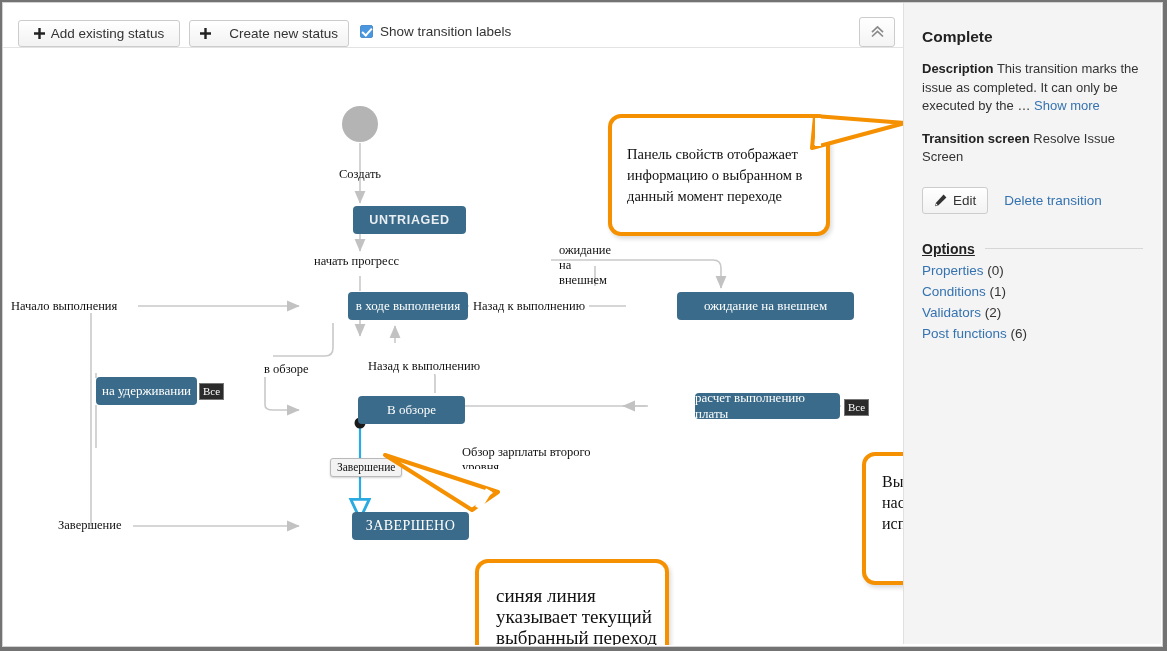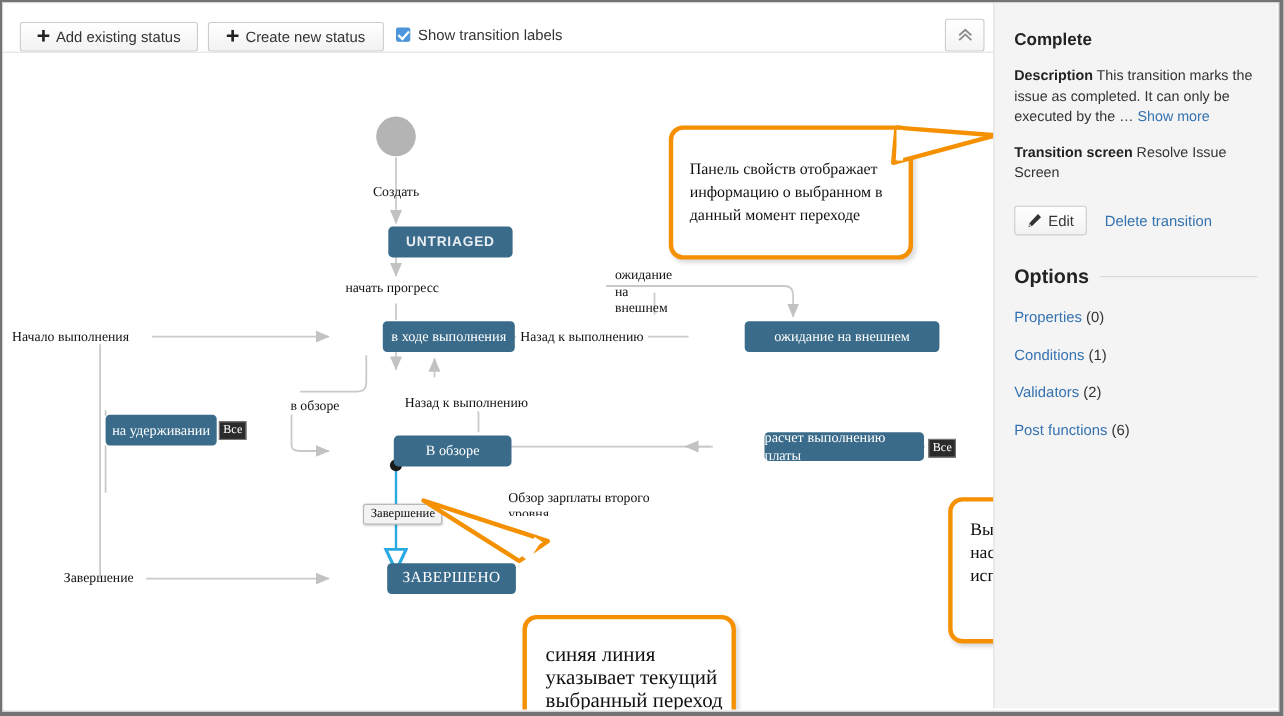--- a/index.html
+++ b/index.html
@@ -11,21 +11,21 @@
          border:1px solid #d2d2d2;box-sizing:border-box;background:#fff;}
 
   
   .toolbar{position:absolute;left:3px;top:3px;width:900px;height:44px;background:#fff;}
   .btn{position:absolute;top:17px;height:27px;box-sizing:border-box;
        background:linear-gradient(#ffffff,#f2f2f2);border:1px solid #cccccc;border-radius:3px;
        font-size:13.5px;color:#333;display:flex;align-items:center;justify-content:center;
        padding:0 10px;cursor:pointer;}
   .btn .plus{font-weight:bold;font-size:15px;margin-right:6px;color:#222;}
   #btn-add{left:15px;width:162px;}
-  #btn-create{left:186px;width:160px;}
+  #btn-create{left:186px;width:160px;justify-content:space-between;}
   .chk-wrap{position:absolute;left:357px;top:21px;display:flex;align-items:center;cursor:pointer;}
   .chk{width:13px;height:13px;border:1px solid #4f8fd0;border-radius:2px;background:#4a97e0;
        position:relative;box-sizing:border-box;}
   .chk:after{content:"";position:absolute;left:3px;top:0px;width:4px;height:8px;
        border:solid #fff;border-width:0 2px 2px 0;transform:rotate(42deg);}
   .chk-label{margin-left:7px;font-size:13.5px;color:#333;}
   #collapse-btn{position:absolute;left:856px;top:14px;width:34px;height:28px;
        background:linear-gradient(#ffffff,#f4f4f4);border:1px solid #cccccc;border-radius:3px;
        display:flex;align-items:center;justify-content:center;cursor:pointer;}
   #collapse-btn svg{display:block;}
@@ -65,23 +65,23 @@
   .sb-para b{font-weight:bold;color:#222;}
   .lnk{color:#3572b0;cursor:pointer;}
   .sb-actions{margin-top:20px;display:flex;align-items:center;}
   #edit-btn{height:27px;min-width:62px;box-sizing:border-box;
        background:linear-gradient(#ffffff,#f2f2f2);border:1px solid #cccccc;border-radius:3px;
        font-size:13.5px;color:#333;display:flex;align-items:center;justify-content:center;
        padding:0 11px;cursor:pointer;}
   #edit-btn .pen{margin-right:6px;display:flex;}
   #delete-transition{margin-left:16px;font-size:13.5px;color:#3572b0;cursor:pointer;}
   .sb-opt-head{margin-top:27px;display:flex;align-items:center;}
-  .sb-opt-head .t{font-size:18px;font-weight:bold;color:#222;}
+  .sb-opt-head .t{font-size:14px;font-weight:bold;color:#222;text-decoration:underline;}
   .sb-opt-head .rule{flex:1;height:1px;background:#d6d6d6;margin-left:10px;}
-  .opt-row{margin-top:19px;font-size:13.5px;color:#333;}
+  .opt-row{margin-top:6px;font-size:13.5px;color:#333;}
   .opt-row .nm{color:#3572b0;cursor:pointer;}
 
   
   .callout{position:absolute;background:#ffffff;border:4px solid #f59000;border-radius:13px;
            font-family:"Liberation Serif", serif;color:#111;line-height:21px;
            box-sizing:border-box;box-shadow:2px 3px 4px rgba(0,0,0,.14);}
   #callout-1{left:605px;top:66px;width:222px;height:122px;font-size:14.5px;padding:26px 0 12px 15px;}
   #callout-2{left:472px;top:511px;width:194px;height:113px;font-size:19px;padding:22px 0 0 17px;}
   #callout-3{left:862px;top:452px;width:258px;height:133px;font-size:16px;padding:15px 0 0 16px;}
   .co-svg{position:absolute;left:0;top:0;pointer-events:none;}

